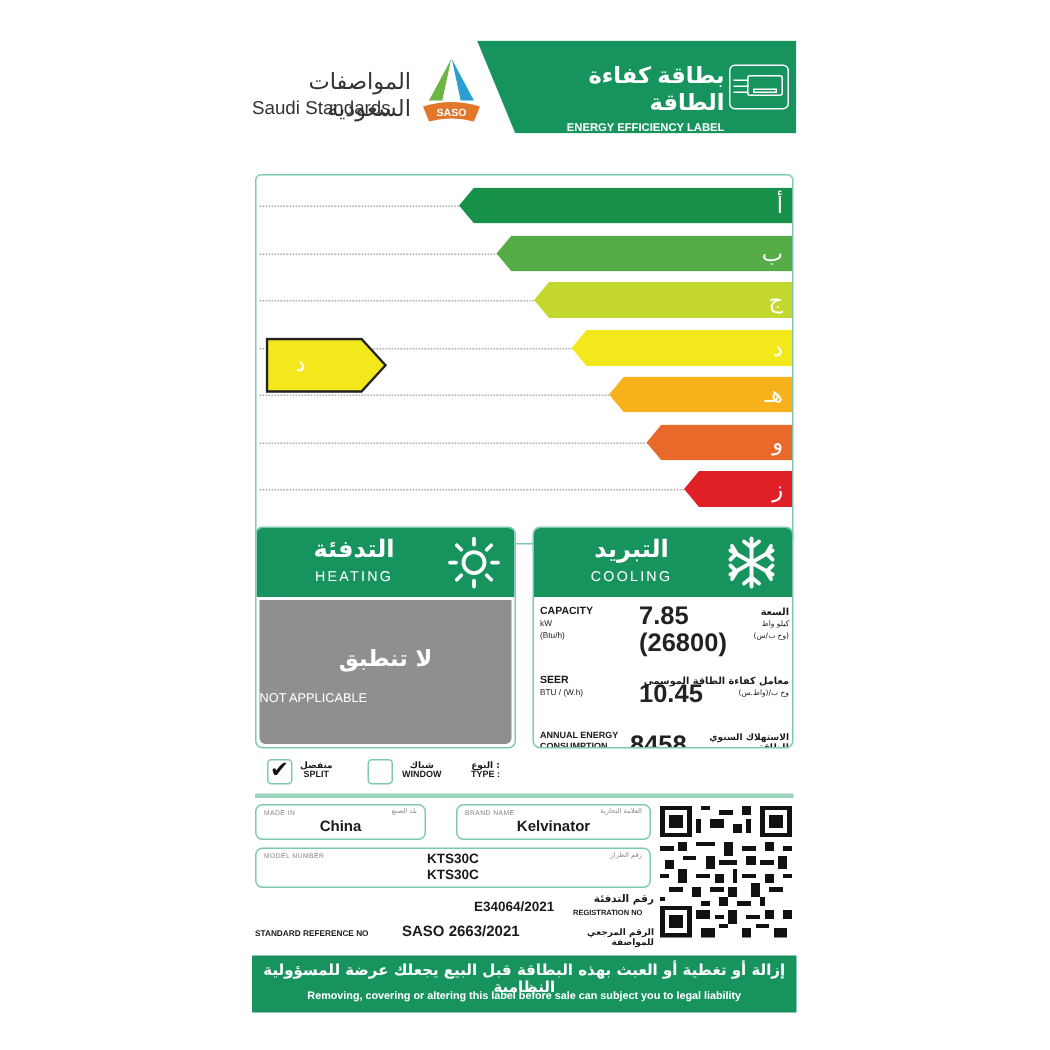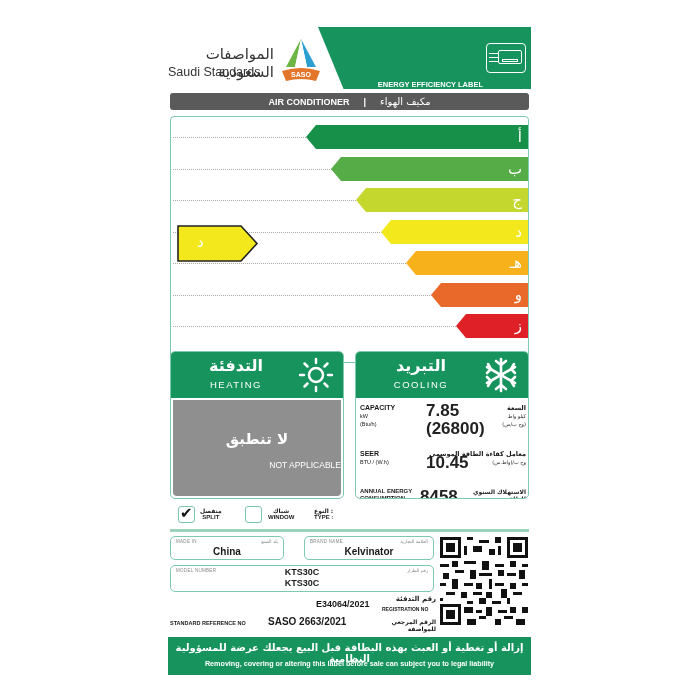--- a/index.html
+++ b/index.html
@@ -36,21 +36,21 @@
 
     
     .panel { position: absolute; top: 324px; width: 174px; height: 148px; border: 1.5px solid #7cc9ae; border-radius: 5px; overflow: hidden; background: #fff; }
     .panel-hdr { position: absolute; left: 0; top: 0; width: 100%; height: 46px; background: #17935e; }
     .panel-title-ar { position: absolute; top: 4px; color: #fff; font-size: 16px; font-weight: bold; text-align: center; direction: rtl; font-family: "DejaVu Sans", sans-serif; }
     .panel-title-en { position: absolute; top: 27px; color: #fff; font-size: 9.5px; font-weight: normal; letter-spacing: 1.5px; text-align: center; }
     .panel-icon { position: absolute; right: 8px; top: 4px; width: 38px; height: 38px; }
 
     .heat-body { position: absolute; left: 2px; top: 48px; width: 168px; height: 96px; background: #8f8f8f; border-radius: 0 0 4px 4px; }
     .na-ar { position: absolute; left: 0; top: 30px; width: 100%; text-align: center; color: #fff; font-size: 15px; font-weight: bold; direction: rtl; font-family: "DejaVu Sans", sans-serif; }
-    .na-en { position: absolute; left: 0; top: 60px; width: 100%; text-align: right; color: #fff; font-size: 8.5px; }
+    .na-en { position: absolute; left: 0; top: 60px; width: 100%; text-align: left; color: #fff; font-size: 8.5px; }
 
     .cool-row { position: absolute; left: 4px; width: 166px; }
     .cl { position: absolute; left: 0; font-size: 7px; font-weight: bold; line-height: 8px; }
     .cl .sub { font-weight: normal; font-size: 5.5px; }
     .cv { position: absolute; font-weight: bold; color: #222; }
     .cr { position: absolute; right: 0; text-align: right; font-size: 6.5px; font-weight: bold; line-height: 8px; direction: rtl; font-family: "DejaVu Sans", sans-serif; }
     .cr .sub { font-weight: normal; font-size: 5px; }
 
     
     .typerow { position: absolute; left: 2px; top: 476px; width: 180px; height: 24px; }
@@ -84,35 +84,31 @@
     <div class="saudi-ar">المواصفات السعودية</div>
     <div class="saudi-en">Saudi Standards</div>
     <svg class="saso-logo" viewBox="0 0 46 46">
       <polygon points="23,2 8,30 17,30" fill="#6db544"></polygon>
       <polygon points="23,2 38,30 29,30" fill="#2a9fd0"></polygon>
       <polygon points="23,2 17,30 29,30" fill="#fff"></polygon>
       <path d="M4,34 Q23,28 42,34 L38,44 Q23,40 8,44 Z" fill="#e2762a"></path>
       <text x="23" y="40" font-size="7" fill="#fff" text-anchor="middle" font-weight="bold" font-family="Liberation Sans, sans-serif">SASO</text>
     </svg>
     <div class="hdr-green"></div>
+    <div class="hdr-title-ar">بطاقة كفاءة الطاقة</div>
     <div class="hdr-title-en">ENERGY EFFICIENCY LABEL</div>
     <div class="ac-icon">
       <div class="pipe" style="top:9px"></div>
       <div class="pipe" style="top:13px"></div>
       <div class="pipe" style="top:17px"></div>
       <div class="body"></div>
       <div class="slot"></div>
     </div>
   </div>
 
-  <div class="acbar">
-    <span>AIR CONDITIONER</span>
-    <span>|</span>
-    <span class="ar">مكيف الهواء</span>
-  </div>
 
   <div class="scale">
     <div class="row" style="top:8px">
       <div class="dots"></div>
       <div class="arrow" style="width:222px;background:#17904a">أ</div>
     </div>
     <div class="row" style="top:40px">
       <div class="dots"></div>
       <div class="arrow" style="width:197px;background:#56ad47">ب</div>
     </div>

